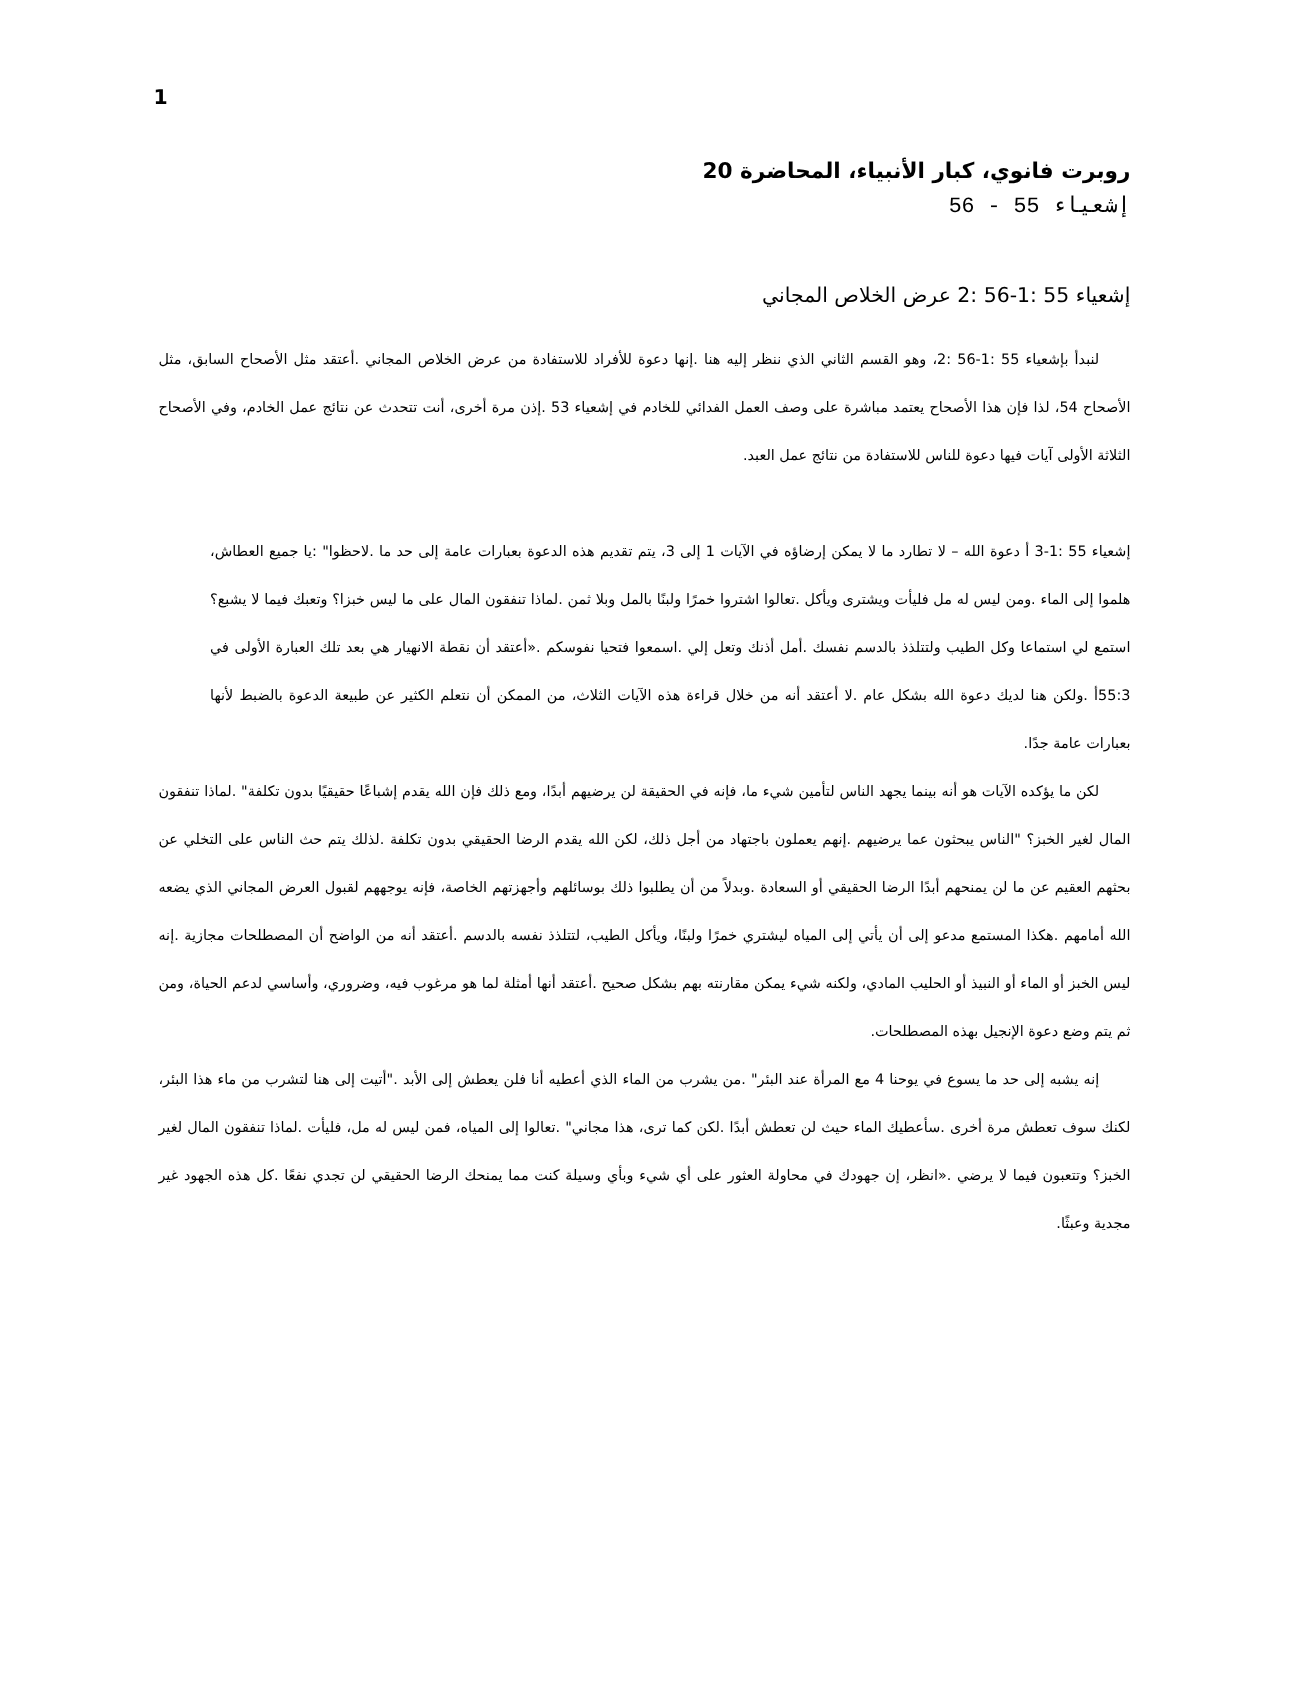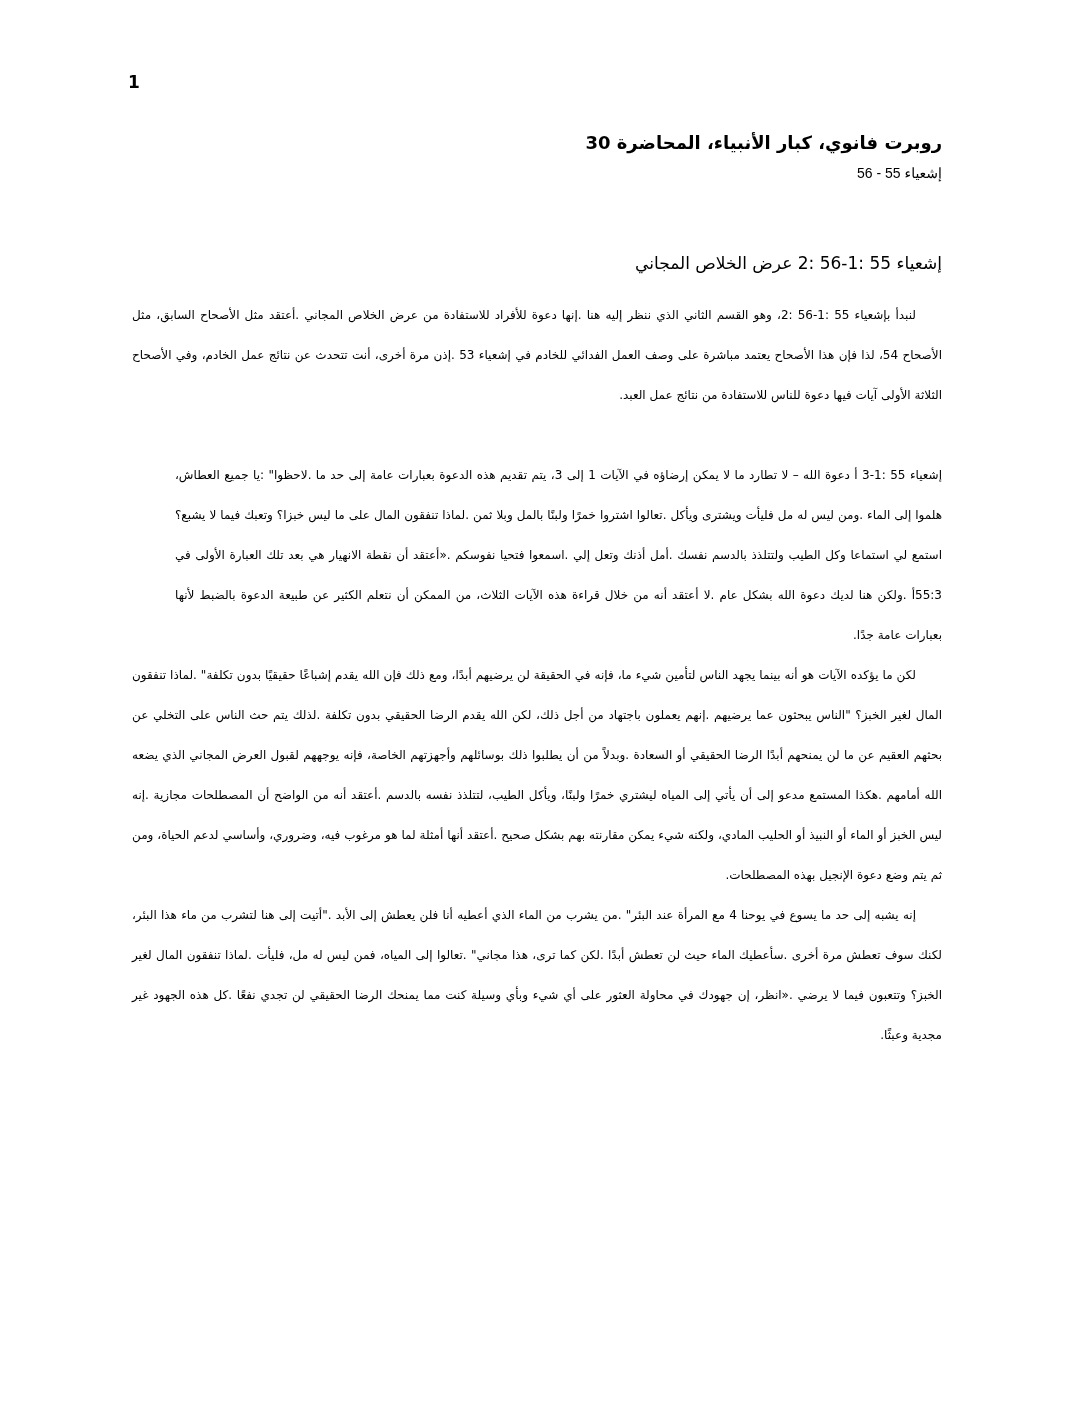--- a/index.html
+++ b/index.html
@@ -33,50 +33,50 @@
   }
   .title {
     font-family: "DejaVu Sans", "Liberation Sans", sans-serif;
     font-weight: bold;
     font-size: 18px;
     line-height: 30px;
     margin: 0;
     padding-right: 0;
   }
   .subtitle {
-    font-family: Liberation Sans, sans-serif;
-    font-size: 14px;
+    font-family: Liberation Mono, monospace;
+    font-size: 18px;
     line-height: 30px;
     margin: 0 0 0 0;
     text-align: right;
   }
   .section-head {
     font-size: 17px;
     line-height: 30px;
-    margin-top: 60px;
+    margin-top: 44px;
   }
   .para {
     font-size: 12px;
     line-height: 40px;
     margin: 0;
     text-align: justify;
     text-align-last: right;
   }
   .indent {
     text-indent: 26px;
   }
   .gap-big { margin-top: 40px; margin-left: 43px; }
 </style>
 </head>
 <body>
 
 <div class="page-number">1</div>
 
 <div class="doc">
-  <p class="title">روبرت فانوي، كبار الأنبياء، المحاضرة 30</p>
+  <p class="title">روبرت فانوي، كبار الأنبياء، المحاضرة 20</p>
   <p class="subtitle">إشعياء 55 - 56</p>
 
   <p class="section-head">إشعياء 55 :1-56 :2 عرض الخلاص المجاني</p>
   <p class="para indent">لنبدأ بإشعياء 55 :1-56 :2، وهو القسم الثاني الذي ننظر إليه هنا .إنها دعوة للأفراد للاستفادة من عرض الخلاص المجاني .أعتقد مثل الأصحاح السابق، مثل الأصحاح 54، لذا فإن هذا الأصحاح يعتمد مباشرة على وصف العمل الفدائي للخادم في إشعياء 53 .إذن مرة أخرى، أنت تتحدث عن نتائج عمل الخادم، وفي الأصحاح الثلاثة الأولى آيات فيها دعوة للناس للاستفادة من نتائج عمل العبد.</p>
 
   <p class="para gap-big">إشعياء 55 :1-3 أ دعوة الله – لا تطارد ما لا يمكن إرضاؤه    في الآيات 1 إلى 3، يتم تقديم هذه الدعوة بعبارات عامة إلى حد ما .لاحظوا" :يا جميع العطاش، هلموا إلى الماء .ومن ليس له مل فليأت ويشترى ويأكل .تعالوا اشتروا خمرًا ولبنًا بالمل وبلا ثمن .لماذا تنفقون المال على ما ليس خبزا؟ وتعبك فيما لا يشبع؟ استمع لي استماعا وكل الطيب ولتتلذذ بالدسم نفسك .أمل أذنك وتعل إلي .اسمعوا فتحيا نفوسكم .«أعتقد أن نقطة الانهيار هي بعد تلك العبارة الأولى في 55:3أ .ولكن هنا لديك دعوة الله بشكل عام .لا أعتقد أنه من خلال قراءة هذه الآيات الثلاث، من الممكن أن نتعلم الكثير عن طبيعة الدعوة بالضبط لأنها بعبارات عامة جدًا.</p>
   <p class="para indent">لكن ما يؤكده الآيات هو أنه بينما يجهد الناس لتأمين شيء ما، فإنه في الحقيقة لن يرضيهم أبدًا، ومع ذلك فإن الله يقدم إشباعًا حقيقيًا بدون تكلفة" .لماذا تنفقون المال لغير الخبز؟ "الناس يبحثون عما يرضيهم .إنهم يعملون باجتهاد من أجل ذلك، لكن الله يقدم الرضا الحقيقي بدون تكلفة .لذلك يتم حث الناس على التخلي عن بحثهم العقيم عن ما لن يمنحهم أبدًا الرضا الحقيقي أو السعادة .وبدلاً من أن يطلبوا ذلك بوسائلهم وأجهزتهم الخاصة، فإنه يوجههم لقبول العرض المجاني الذي يضعه الله أمامهم .هكذا المستمع مدعو إلى أن يأتي إلى المياه ليشتري خمرًا ولبنًا، ويأكل الطيب، لتتلذذ نفسه بالدسم .أعتقد أنه من الواضح أن المصطلحات مجازية .إنه ليس الخبز أو الماء أو النبيذ أو الحليب المادي، ولكنه شيء يمكن مقارنته بهم بشكل صحيح .أعتقد أنها أمثلة لما هو مرغوب فيه، وضروري، وأساسي لدعم الحياة، ومن ثم يتم وضع دعوة الإنجيل بهذه المصطلحات.</p>
   <p class="para indent">إنه يشبه إلى حد ما يسوع في يوحنا 4 مع المرأة عند البئر" .من يشرب من الماء الذي أعطيه أنا فلن يعطش إلى الأبد ."أتيت إلى هنا لتشرب من ماء هذا البئر، لكنك سوف تعطش مرة أخرى .سأعطيك الماء حيث لن تعطش أبدًا .لكن كما ترى، هذا مجاني" .تعالوا إلى المياه، فمن ليس له مل، فليأت .لماذا تنفقون المال لغير الخبز؟ وتتعبون فيما لا يرضي .«انظر، إن جهودك في محاولة العثور على أي شيء وبأي وسيلة كنت مما يمنحك الرضا الحقيقي لن تجدي نفعًا .كل هذه الجهود غير مجدية وعبثًا.</p>
 </div>
 

